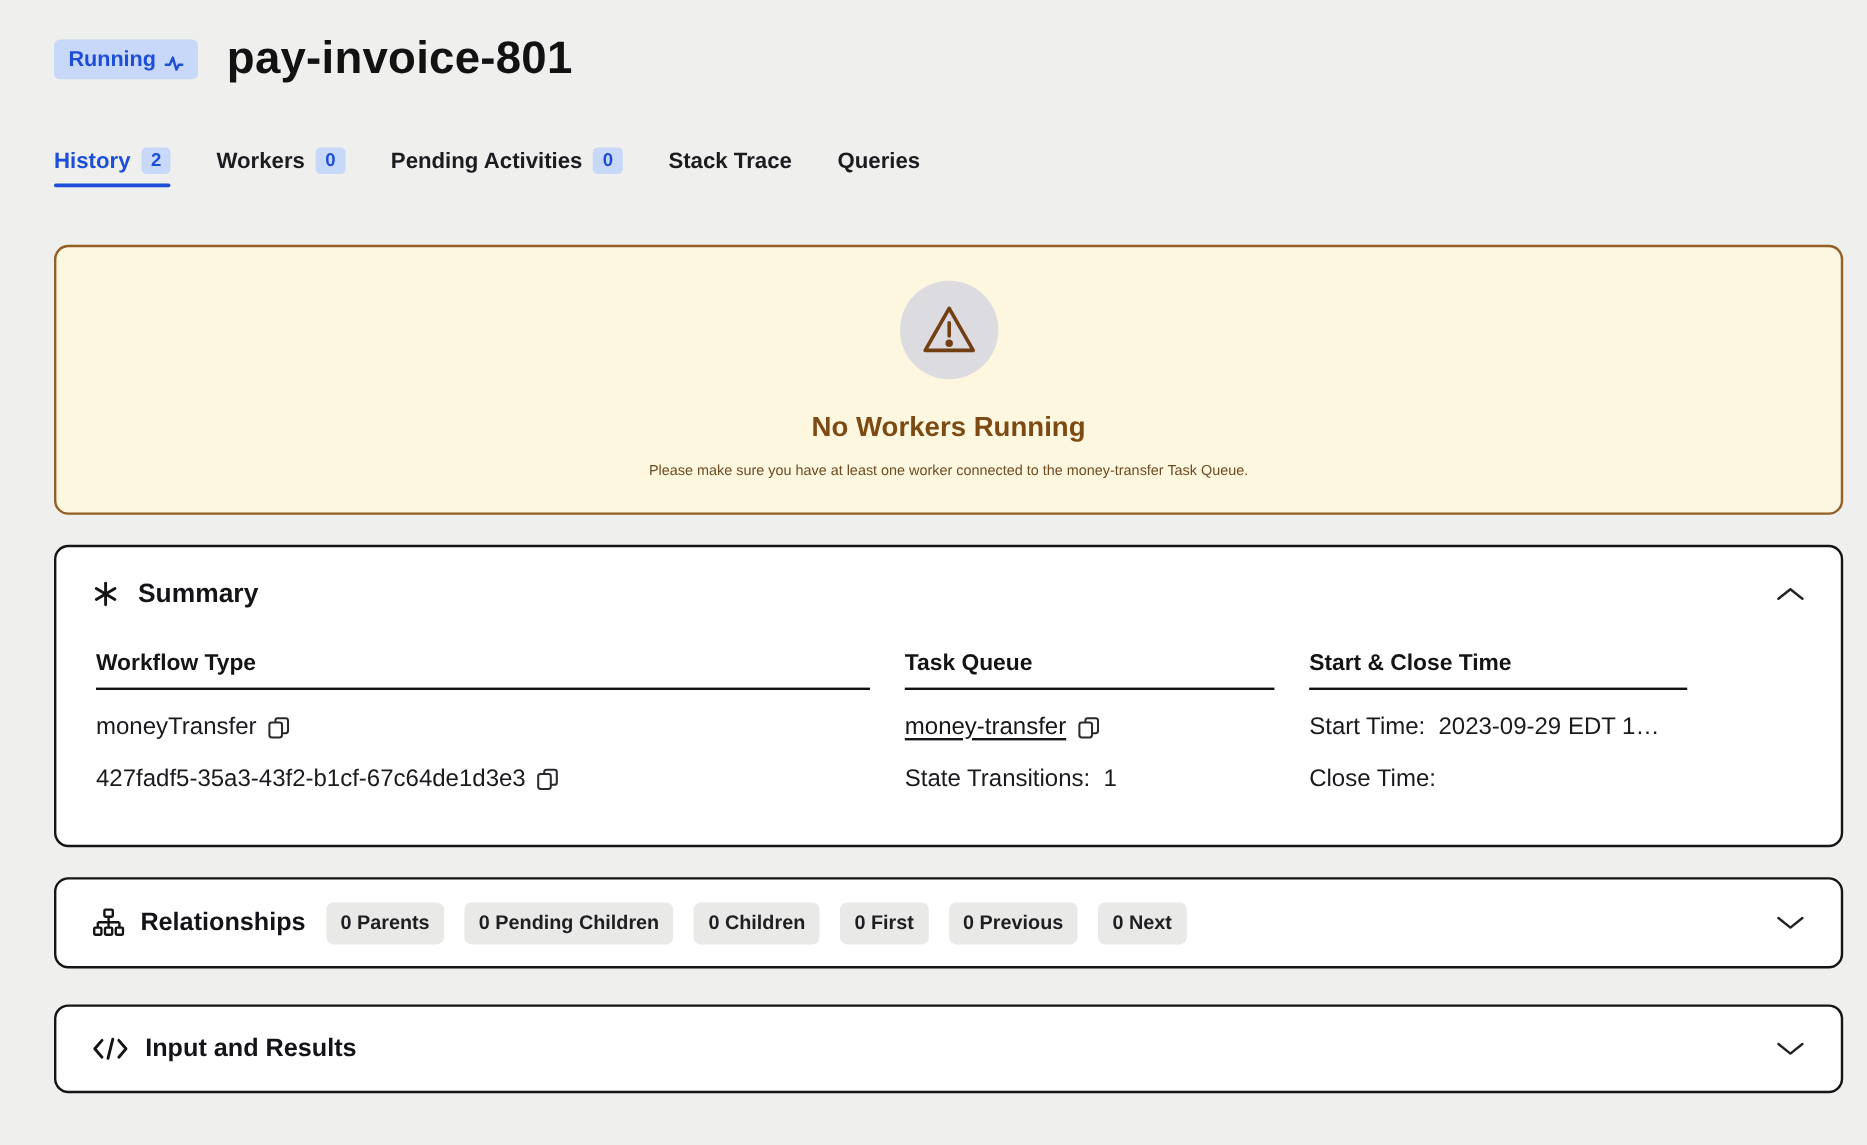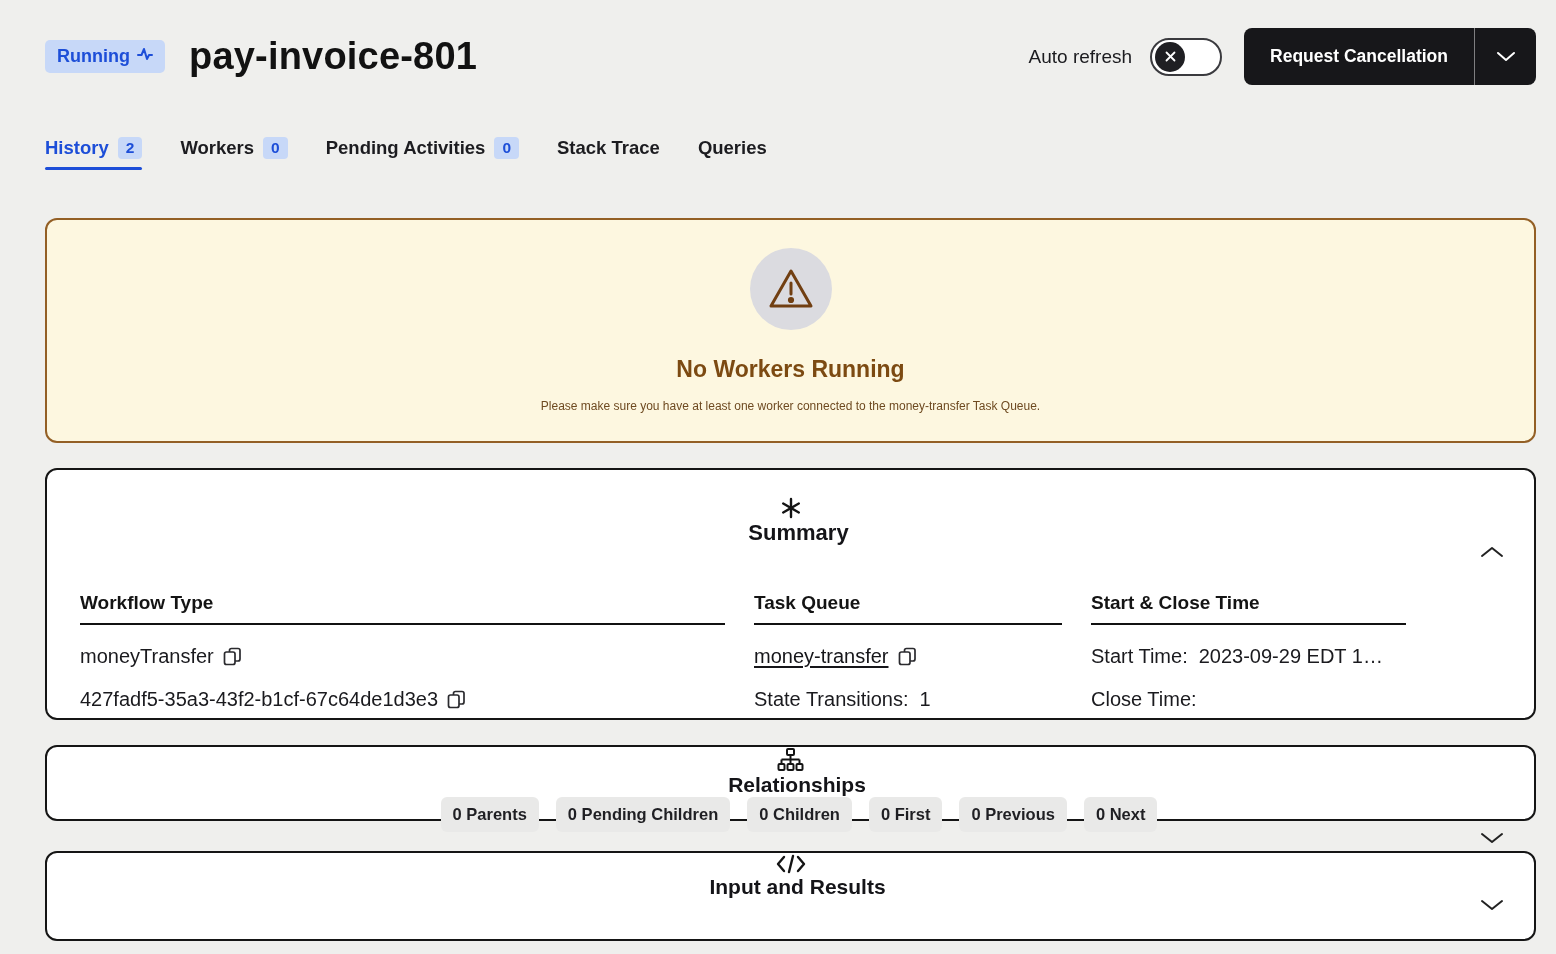--- a/index.html
+++ b/index.html
@@ -10,21 +10,21 @@
     color: #16161a;
   }
   .page { width: 1556px; height: 954px; position: relative; }
 
   
   .header {
     display: flex; align-items: center;
     padding: 28px 20px 0 45px;
   }
   .status-badge {
-    display: inline-flex; align-items: flex-start; gap: 7px;
+    display: inline-flex; align-items: flex-end; gap: 7px;
     background: #c7d8f8; color: #1d4ed8;
     font-size: 18px; font-weight: 700;
     padding: 6px 12px; border-radius: 5px;
   }
   .wf-title {
     margin-left: 24px;
     font-size: 38px; font-weight: 700; color: #121212;
     letter-spacing: 0.2px;
   }
   .header-right { margin-left: auto; display: flex; align-items: center; }
@@ -98,21 +98,21 @@
   }
 
   
   .card {
     margin: 25px 20px 0 45px;
     background: #ffffff;
     border: 2px solid #151515;
     border-radius: 12px;
   }
   .card-header-row {
-    display: flex; align-items: center; cursor: pointer; flex-direction: column;
+    display: flex; align-items: center; cursor: pointer;
   }
   .card-title { font-weight: 700; color: #141418; }
   .chev-right { margin-left: auto; display: flex; align-items: center; }
 
   
   .summary-card { height: 252px; padding: 26px 30px 0 30px; }
   .summary-card .card-title { font-size: 22px; margin-left: 16px; }
   .summary-cols {
     display: grid;
     grid-template-columns: 645px 308px 315px;
@@ -137,21 +137,21 @@
   .rel-card .card-header-row { height: 100%; }
   .rel-card .card-title { font-size: 21px; margin-left: 13px; }
   .rel-badges { display: flex; align-items: flex-end; gap: 17px; margin-left: 17px; }
   .rel-badge {
     background: #e9e9e8; color: #1f1f23;
     font-size: 16.5px; font-weight: 600;
     padding: 8px 12px; border-radius: 6px; white-space: nowrap;
   }
 
   
-  .io-card { height: 90px; padding: 0 30px; margin-top: 30px; }
+  .io-card { height: 74px; padding: 0 30px; margin-top: 30px; }
   .io-card .card-header-row { height: 100%; }
   .io-card .card-title { font-size: 21px; margin-left: 14px; }
 
   svg { display: block; }
 </style>
 </head>
 <body>
 
 <div class="page">
 
@@ -159,43 +159,20 @@
     <span class="status-badge">
       <span>Running</span>
       <span>
         <svg width="16" height="15" viewBox="0 0 16 15" fill="none" stroke="#1d4ed8" stroke-width="2" stroke-linecap="round" stroke-linejoin="round">
           <polyline points="1,9 4.5,9 7,3 10,13 12,9 15,9"></polyline>
         </svg>
       </span>
     </span>
     <h1 class="wf-title">pay-invoice-801</h1>
 
-    <div class="header-right">
-      <span class="auto-refresh-label">Auto refresh</span>
-      <div class="toggle">
-        <div class="toggle-knob">
-          <span>
-            <svg width="15" height="15" viewBox="0 0 15 15" stroke="#ffffff" stroke-width="1.8" stroke-linecap="round">
-              <line x1="3.5" y1="3.5" x2="11.5" y2="11.5"></line>
-              <line x1="11.5" y1="3.5" x2="3.5" y2="11.5"></line>
-            </svg>
-          </span>
-        </div>
-      </div>
-      <div class="cancel-btn-group">
-        <button class="cancel-btn-main">Request Cancellation</button>
-        <button class="cancel-btn-caret">
-          <span>
-            <svg width="20" height="11" viewBox="0 0 20 11" fill="none" stroke="#ffffff" stroke-width="2" stroke-linecap="round" stroke-linejoin="round">
-              <polyline points="2,2 10,9 18,2"></polyline>
-            </svg>
-          </span>
-        </button>
-      </div>
-    </div>
   </div>
 
   <div class="tabs">
     <div class="tab active">
       <span>History</span>
       <span class="tab-count">2</span>
     </div>
     <div class="tab">
       <span>Workers</span>
       <span class="tab-count">0</span>

